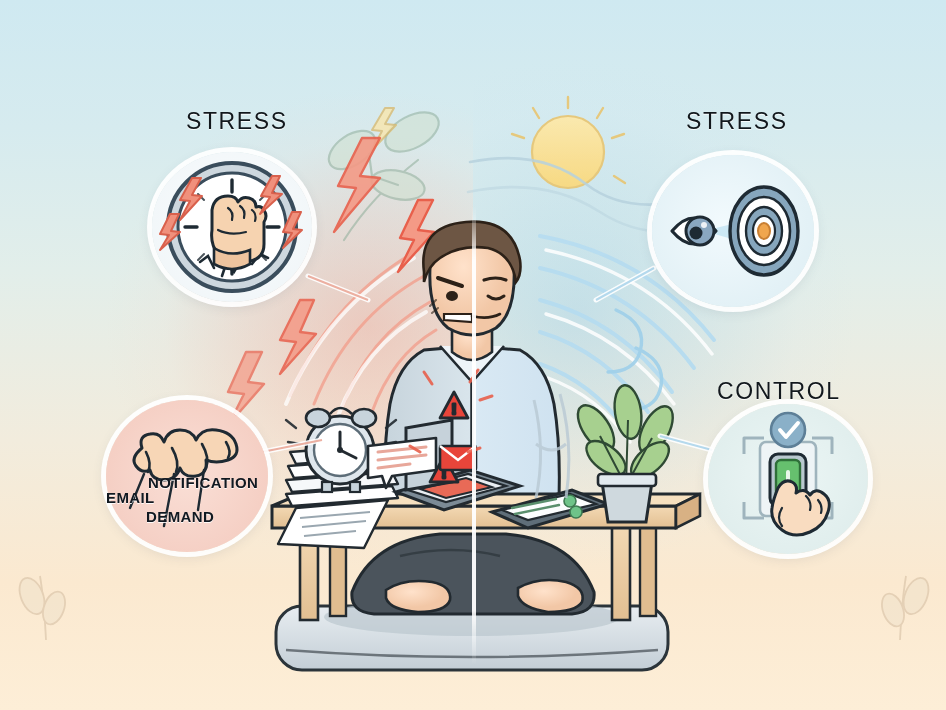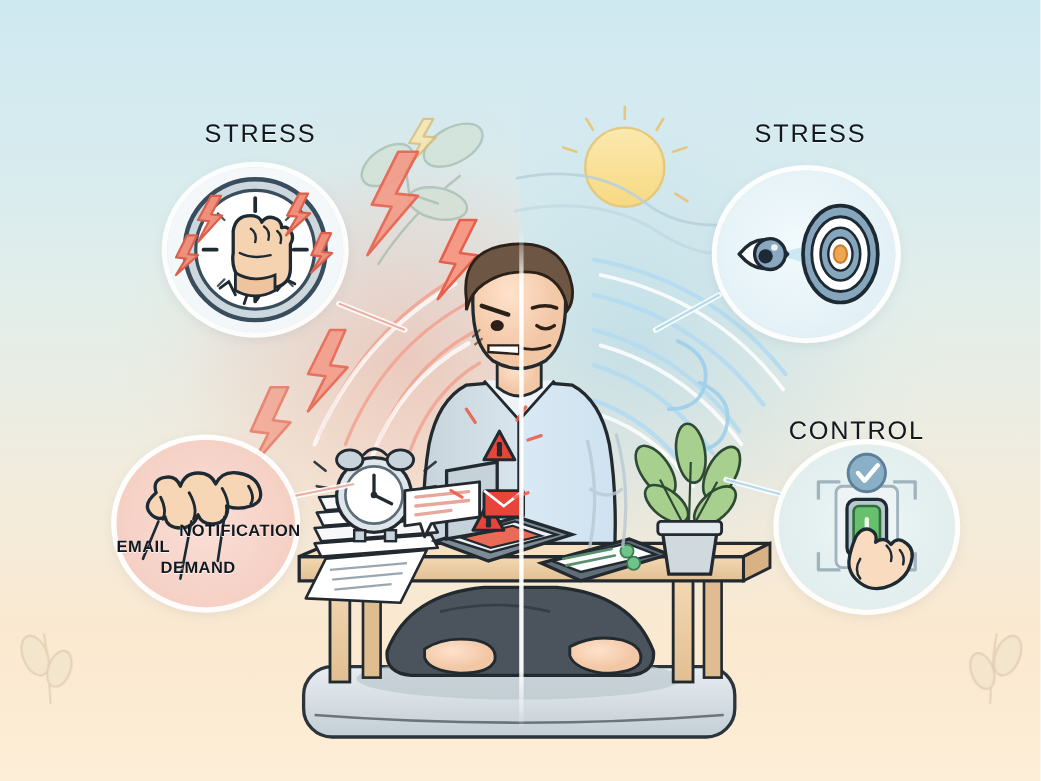--- a/index.html
+++ b/index.html
@@ -117,21 +117,21 @@
   .puppet-label {
     position: absolute;
     font-size: 15px;
     font-weight: 700;
     letter-spacing: 0.4px;
     color: #111820;
     text-shadow: 0 1px 0 rgba(255,255,255,0.85);
     white-space: nowrap;
   }
   .puppet-label.email        { left: 106px; top: 489px; text-align: center; }
-  .puppet-label.notification { left: 163px; top: 474px; }
+  .puppet-label.notification { left: 148px; top: 474px; }
   .puppet-label.demand       { left: 146px; top: 508px; text-align: center; }
 </style>
 </head>
 <body>
 
 <div id="canvas">
 
   <div class="wash left"></div>
   <div class="wash right"></div>
 

